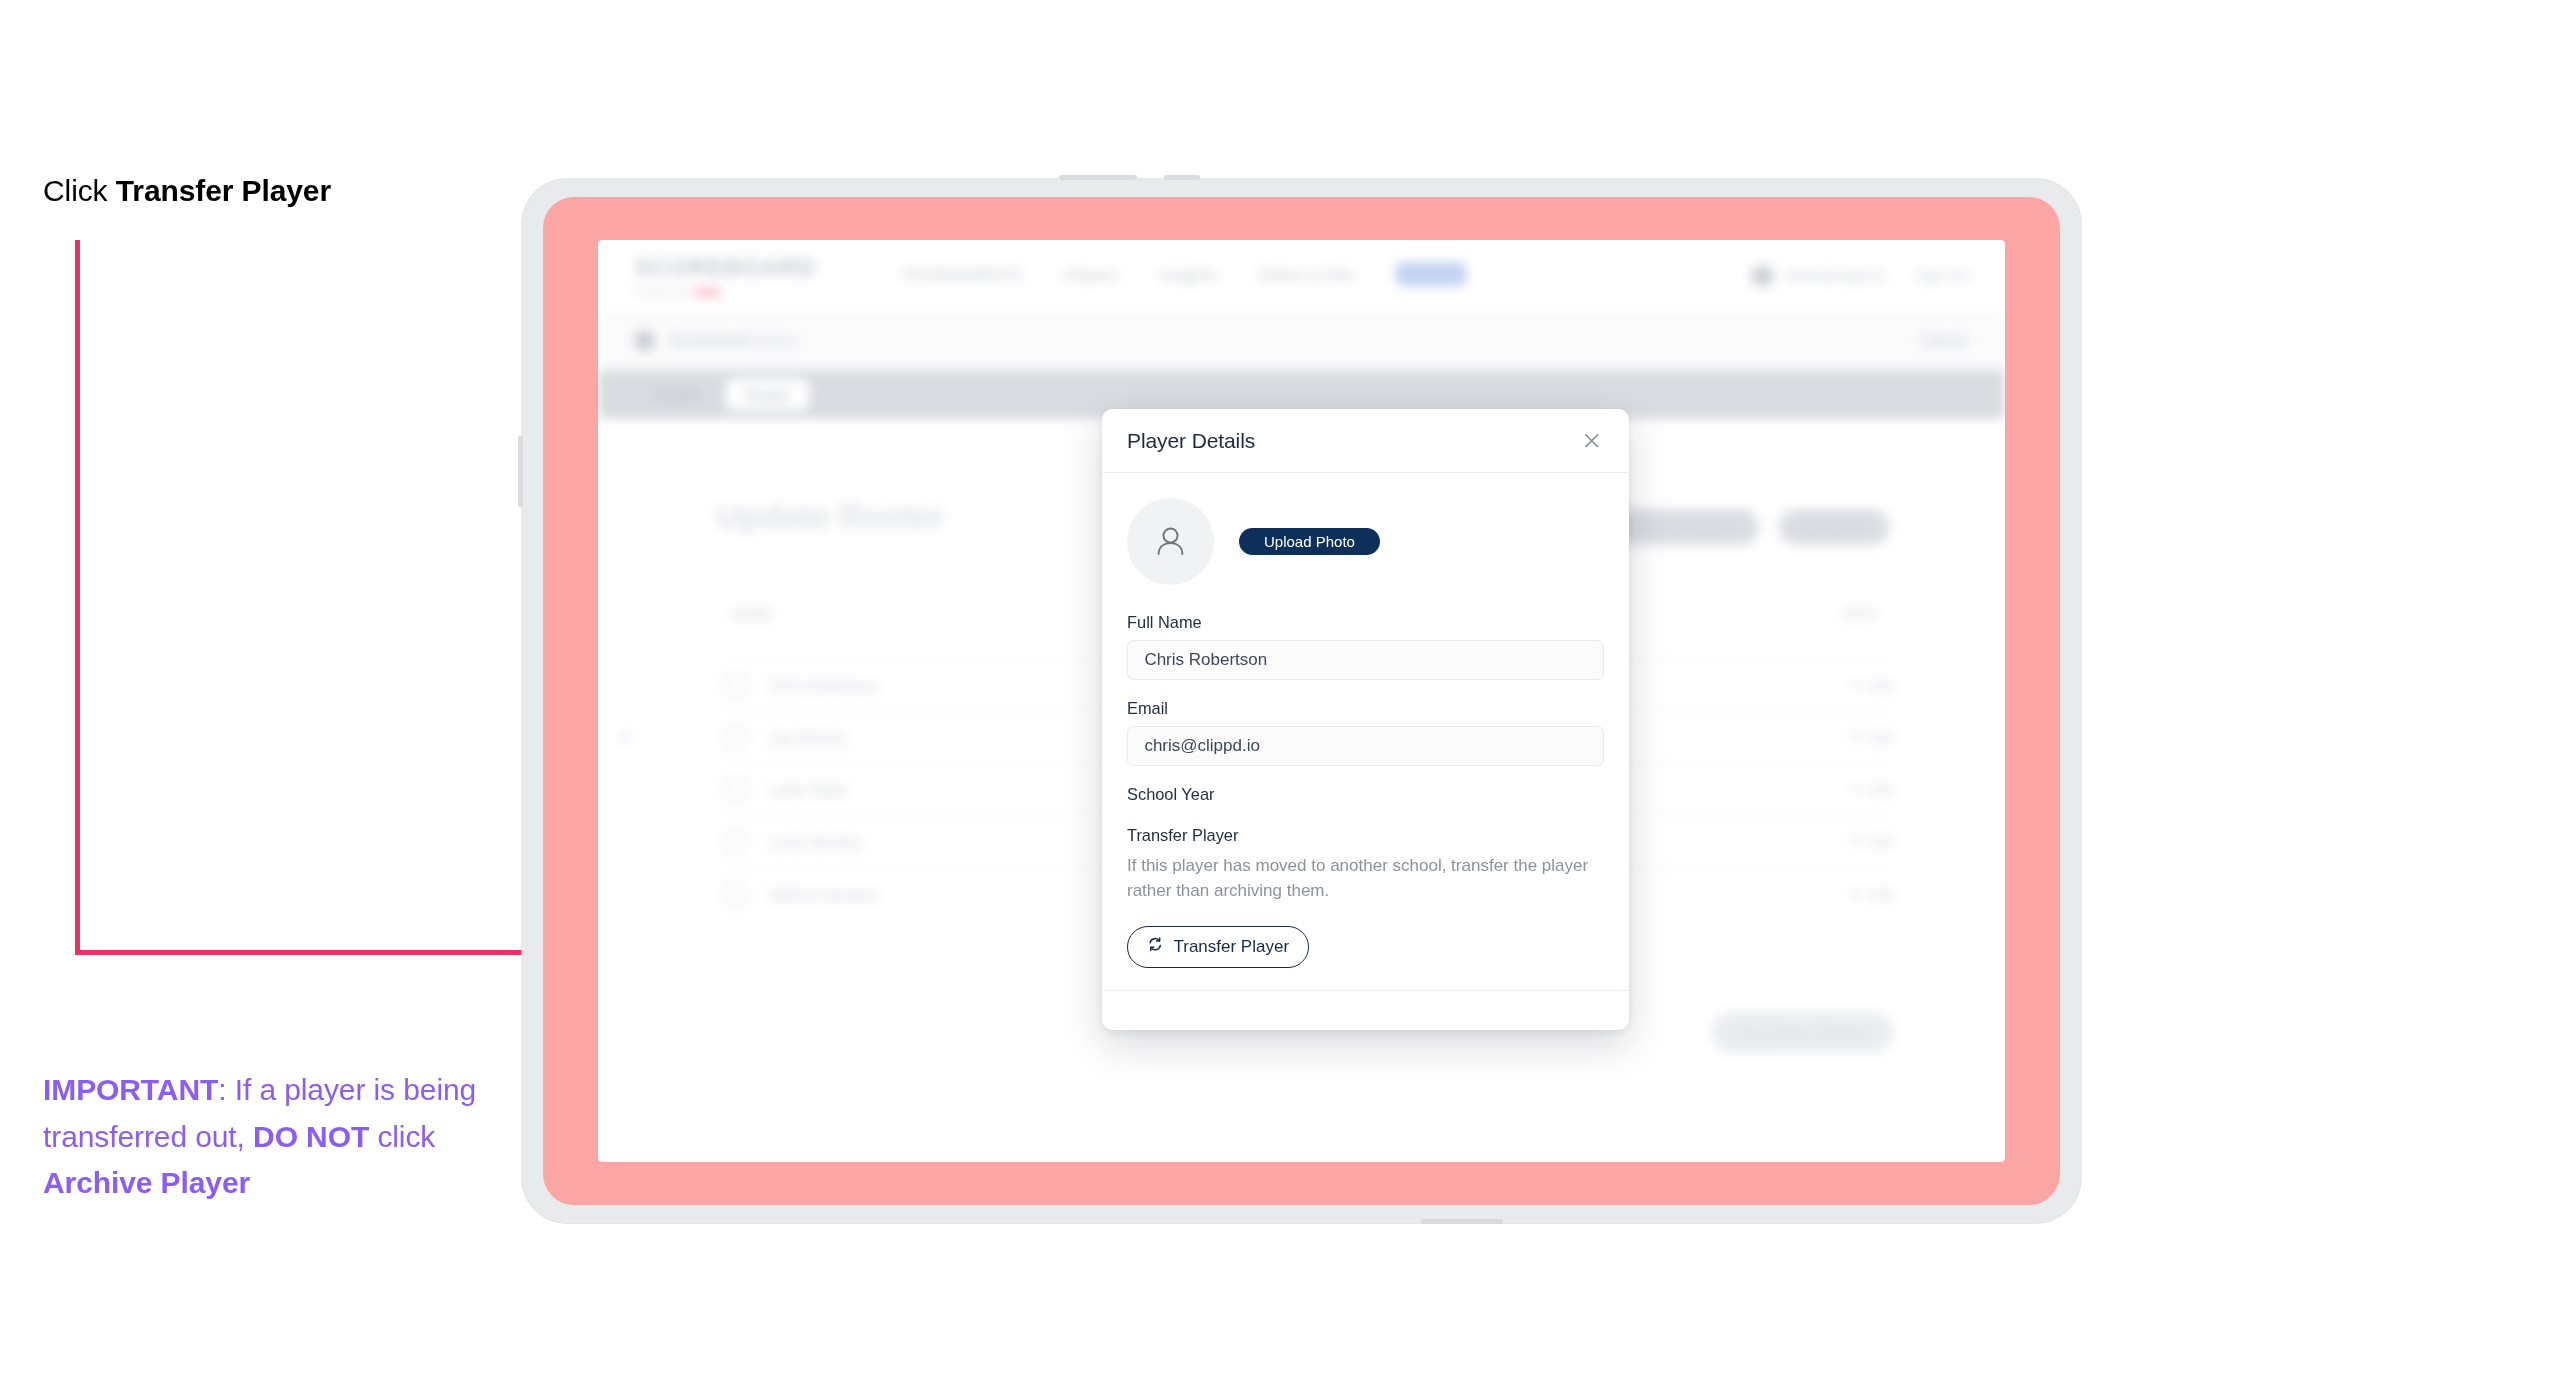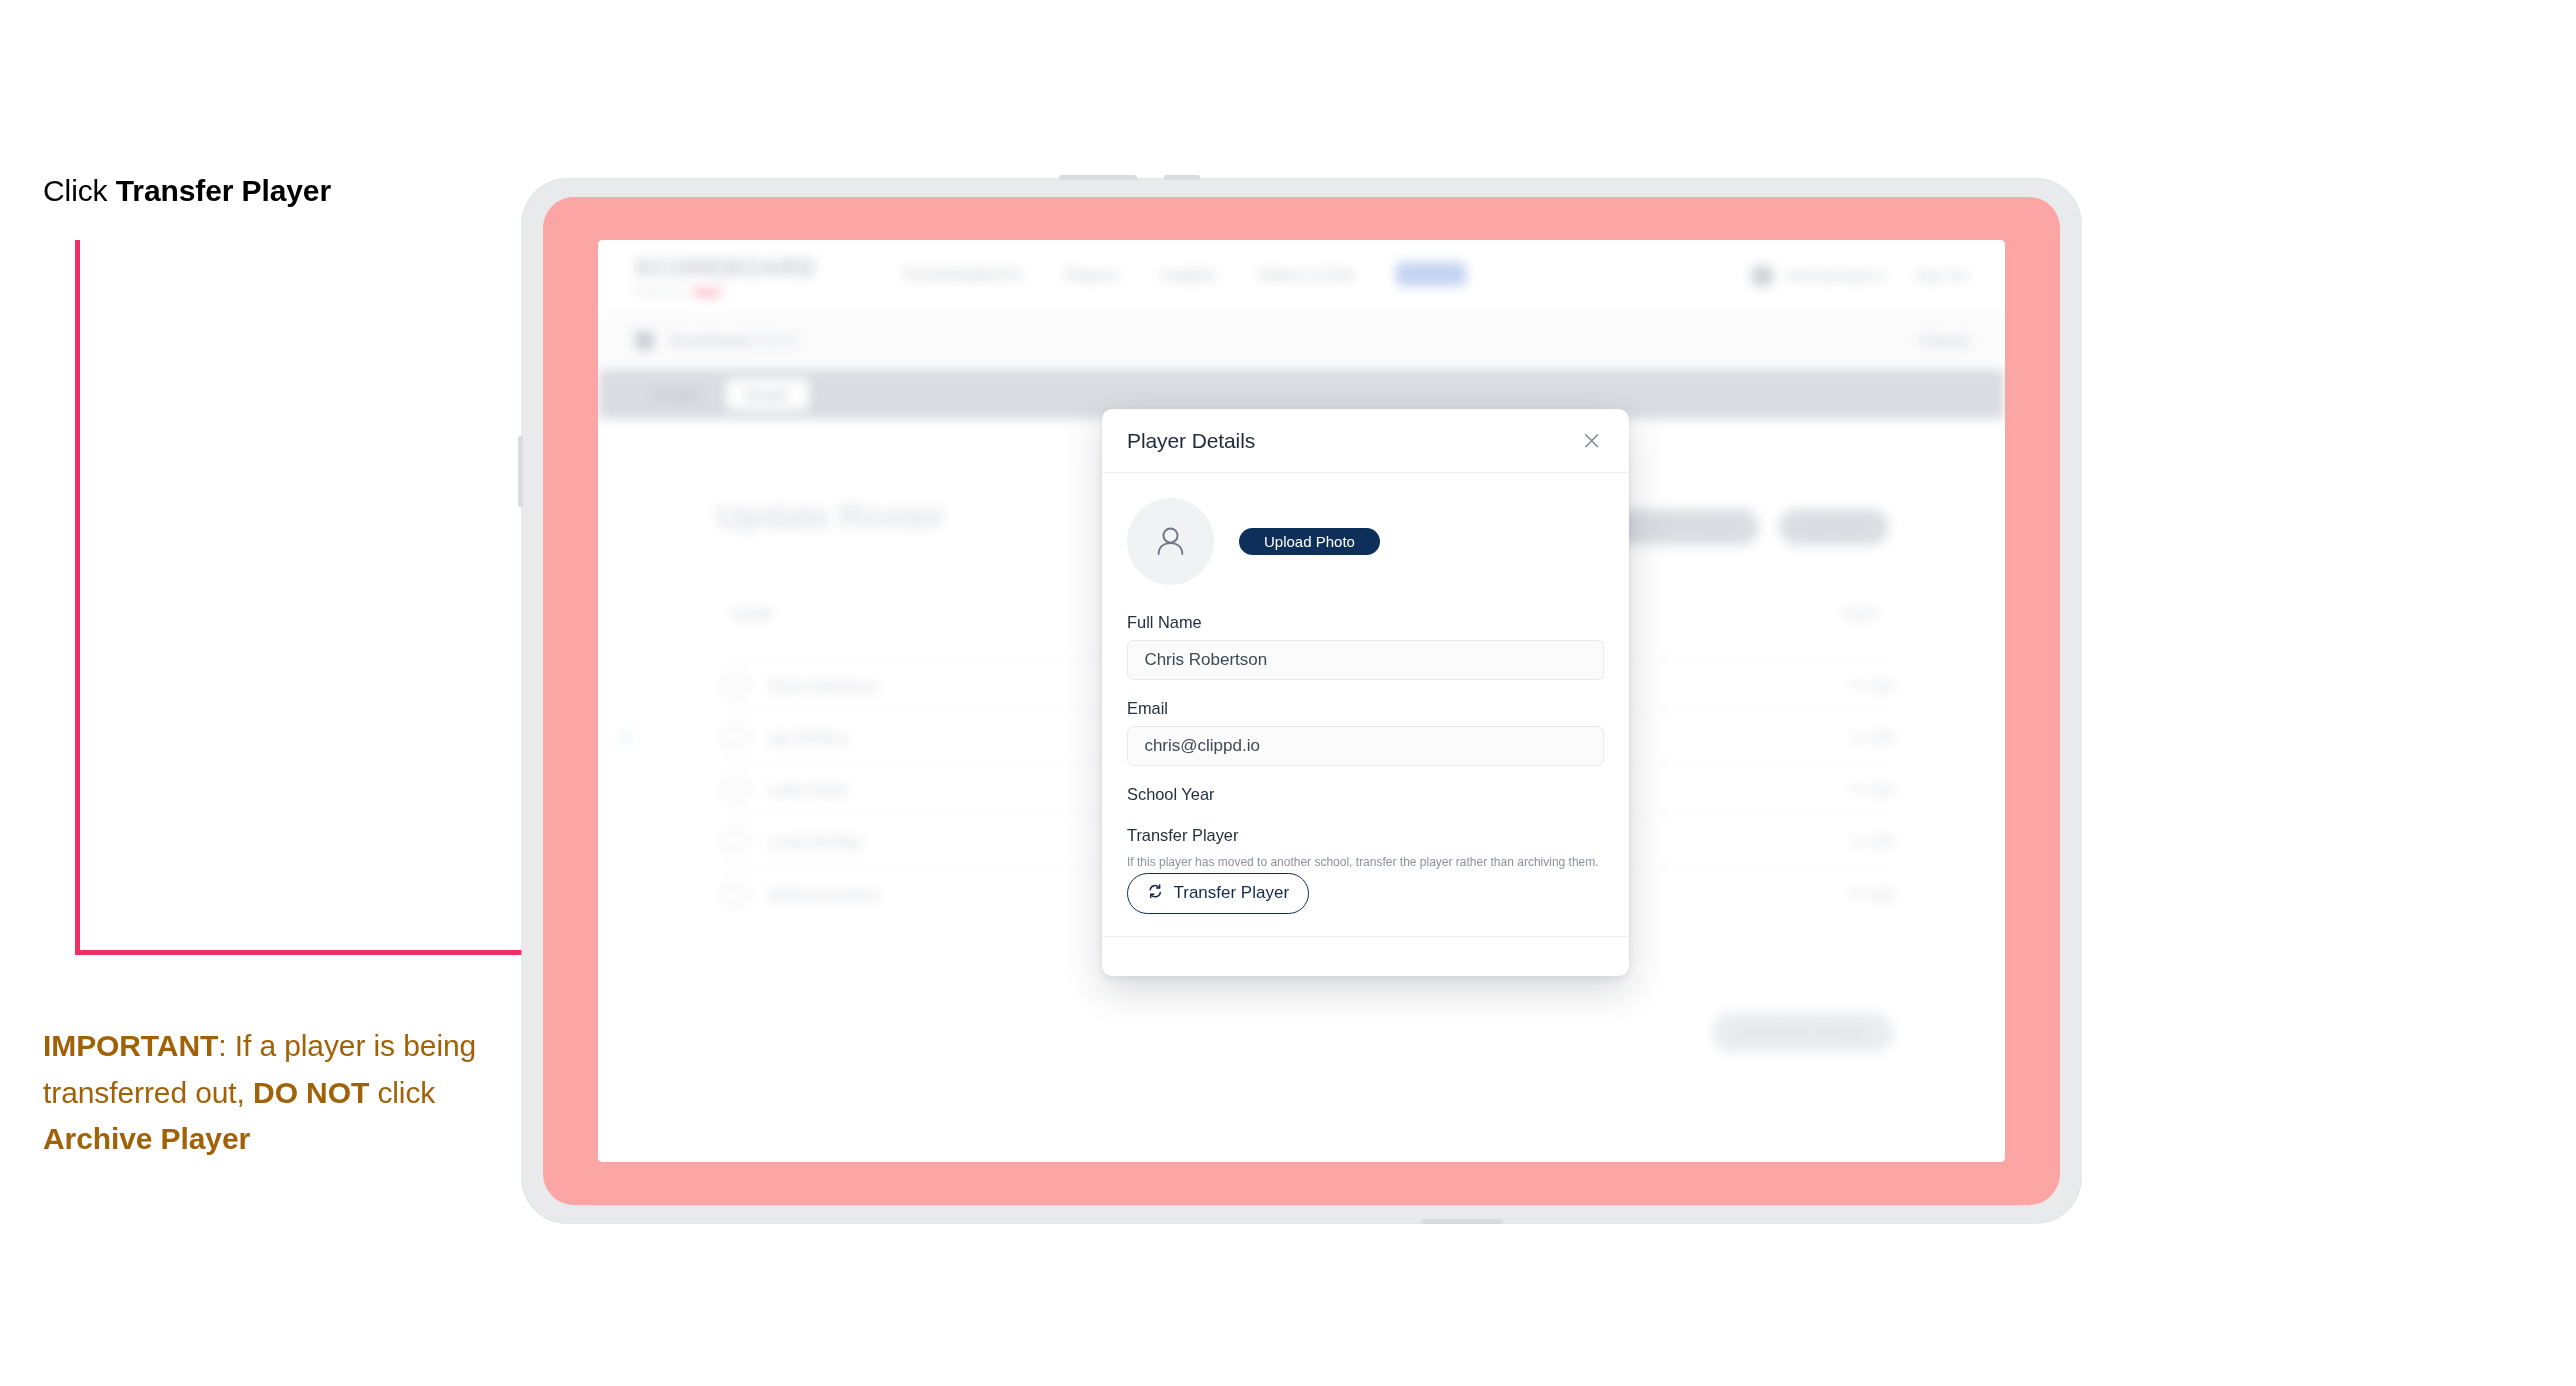--- a/index.html
+++ b/index.html
@@ -24,25 +24,25 @@
     font-size: 30px;
     color: #000000;
     letter-spacing: -0.1px;
     white-space: nowrap;
   }
   .anno-top .b { font-weight: bold; }
 
   .anno-bottom {
     position: absolute;
     left: 43px;
-    top: 1023px;
+    top: 1067px;
     width: 448px;
     font-size: 30px;
     line-height: 1.55;
-    color: #a16207;
+    color: #8b5cf6;
     letter-spacing: -0.1px;
   }
   .anno-bottom .b { font-weight: bold; }
 
   
   .pointer-v {
     position: absolute;
     left: 75px;
     top: 240px;
     width: 4.5px;
@@ -275,22 +275,22 @@
   .select-wrap { position: relative; }
   .select-wrap .chev {
     position: absolute; right: 16.4px; top: 50%;
     transform: translateY(-50%);
     pointer-events: none; color: #9aa1ab;
   }
 
   .transfer-block { margin-top: 22.4px; }
   .transfer-title { font-size: 16.4px; color: #23303f; margin-bottom: 9px; }
   .transfer-desc {
-    font-size: 12px; color: #8b929c; line-height: 1.45;
-    margin-bottom: 1px; max-width: 477px;
+    font-size: 17px; color: #8b929c; line-height: 1.45;
+    margin-bottom: 23px; max-width: 477px;
   }
   .btn-transfer {
     display: inline-flex; align-items: center; gap: 9.7px;
     background: #ffffff;
     border: 1.5px solid #16294a;
     color: #16294a;
     font-size: 17px;
     padding: 9px 19.4px;
     border-radius: 22.4px;
     cursor: pointer;

